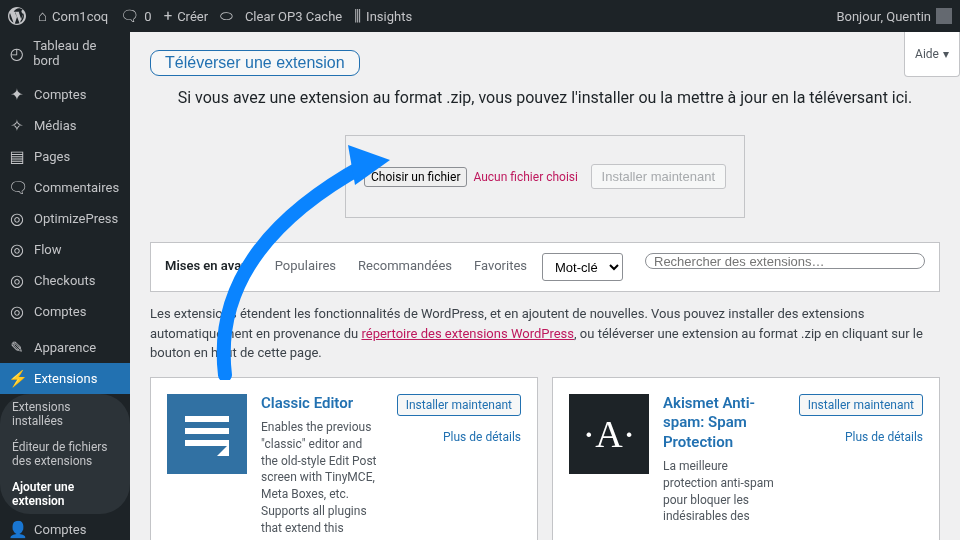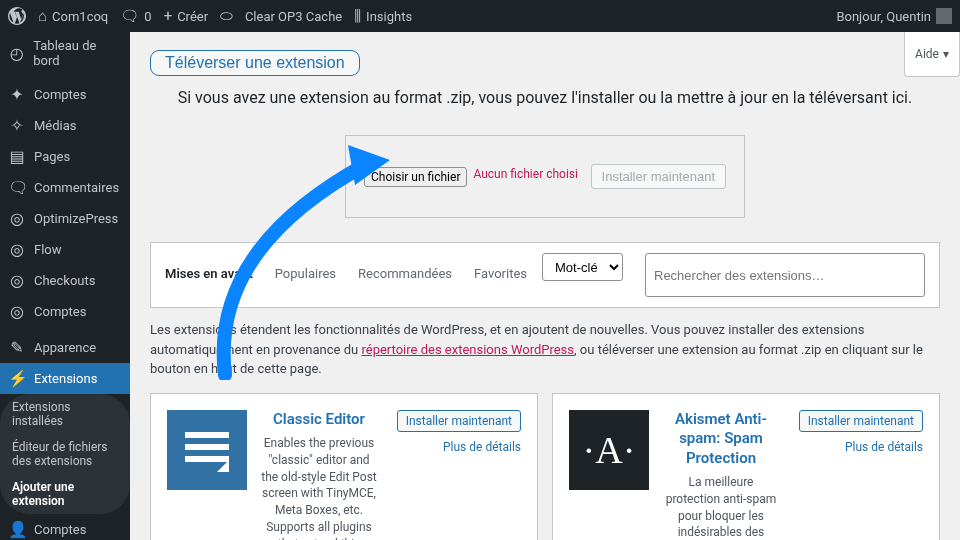--- a/index.html
+++ b/index.html
@@ -25,47 +25,47 @@
     
     .main { margin-left: 130px; padding: 0 20px 20px 20px; height: 508px; overflow: hidden; position: relative; }
     .header-row { display: flex; align-items: center; padding: 18px 0 12px 0; }
     .page-title { font-size: 22px; font-weight: 400; color: #1d2327; margin-right: 12px; }
     .btn-outline { border: 1px solid #2271b1; color: #2271b1; background: #f6f7f7; padding: 3px 14px; font-size: 16px; border-radius: 9px; cursor: pointer; }
     .help-toggle { position: absolute; top: 0; right: 0; background: #fff; border: 1px solid #c3c4c7; border-top: none; padding: 15px 10px; font-size: 12px; color: #50575e; border-radius: 0 0 4px 4px; cursor: pointer; display: flex; gap: 4px; align-items: center;}
     
     .upload-box { text-align: center; }
     .lead { font-size: 16px; color: #1d2327; margin-bottom: 28px; }
     .upload-panel { width: 400px; margin: 0 auto 24px auto; border: 1px solid #c3c4c7; padding: 28px 18px; display: flex; gap: 12px; align-items: center; justify-content: space-between; background: #f0f0f1; }
-    .file-pair { display: flex; gap: 6px; }
+    .file-pair { display: flex; gap: 6px; align-items: center; }
     .file-btn { background: #efefef; border: 1px solid #8c8f94; padding: 2px 6px; font-size: 12px; border-radius: 3px; cursor: pointer; font-family: inherit; }
     .file-none { font-size: 12px; color: #be185d; }
     .install-btn { border: 1px solid #c3c4c7; color: #a7aaad; background: #f6f7f7; padding: 4px 10px; font-size: 13px; border-radius: 3px; cursor: not-allowed; }
     
     .filter-row { background: #fff; border: 1px solid #c3c4c7; padding: 10px 14px; display: flex; align-items: center; justify-content: space-between; }
     .filter-tabs { display: flex; gap: 22px; font-size: 13px; color: #646970; }
     .filter-tabs .ft { cursor: pointer; }
     .filter-tabs .ft.active { color: #1d2327; font-weight: 600; border-bottom: 4px solid transparent; }
     .search-group { display: flex; gap: 22px; justify-content: space-between; }
     .search-select { border: 1px solid #8c8f94; padding: 1px 8px; font-size: 13px; border-radius: 3px; height: 28px; background: #fff; }
-    .search-input { border: 1px solid #8c8f94; padding: 2px 8px; font-size: 13px; border-radius: 3px; height: 44px; width: 280px; }
+    .search-input { border: 1px solid #8c8f94; padding: 2px 8px; font-size: 13px; border-radius: 8px; height: 16px; width: 280px; }
     
     .desc { font-size: 13px; color: #3c434a; padding: 12px 0 14px 0; line-height: 1.5; }
     .desc a { color: #be185d; text-decoration: underline; }
     
     .plugin-cards { display: flex; gap: 14px; }
     .plugin-card { flex: 1; background: #fff; border: 1px solid #c3c4c7; padding: 16px; display: flex; gap: 14px; }
     .plugin-icon { width: 80px; height: 80px; flex-shrink: 0; display: flex; align-items: center; justify-content: center; }
     .plugin-icon.classic { background: #3171a3; }
     .plugin-icon.akismet { background: #1d2327; color: #fff; font-family: Georgia, serif; font-size: 38px; }
-    .plugin-body { flex: 1; text-align: center; }
+    .plugin-body { flex: 1; }
     .plugin-title { color: #2271b1; font-weight: 600; font-size: 15px; margin-bottom: 6px; cursor: pointer; line-height: 1.3; }
     .plugin-desc { font-size: 12px; color: #50575e; line-height: 1.4; }
     .plugin-actions { width: 130px; text-align: right; flex-shrink: 0; }
     .install-now { border: 1px solid #2271b1; color: #2271b1; background: #f6f7f7; padding: 3px 8px; font-size: 12px; border-radius: 3px; cursor: pointer; display: inline-block; }
-    .more-details { color: #2271b1; font-size: 12px; margin-top: 8px; display: block; cursor: pointer; }
+    .more-details { color: #2271b1; font-size: 12px; margin-top: 14px; display: block; cursor: pointer; }
     
     
     .arrow-wrap { position: absolute; top: 130px; left: 190px; pointer-events: none; z-index: 50; }
   </style>
 </head>
 <body>
 
 <div class="admin-bar">
   <div class="admin-bar-left">
     <span class="admin-bar-item">

